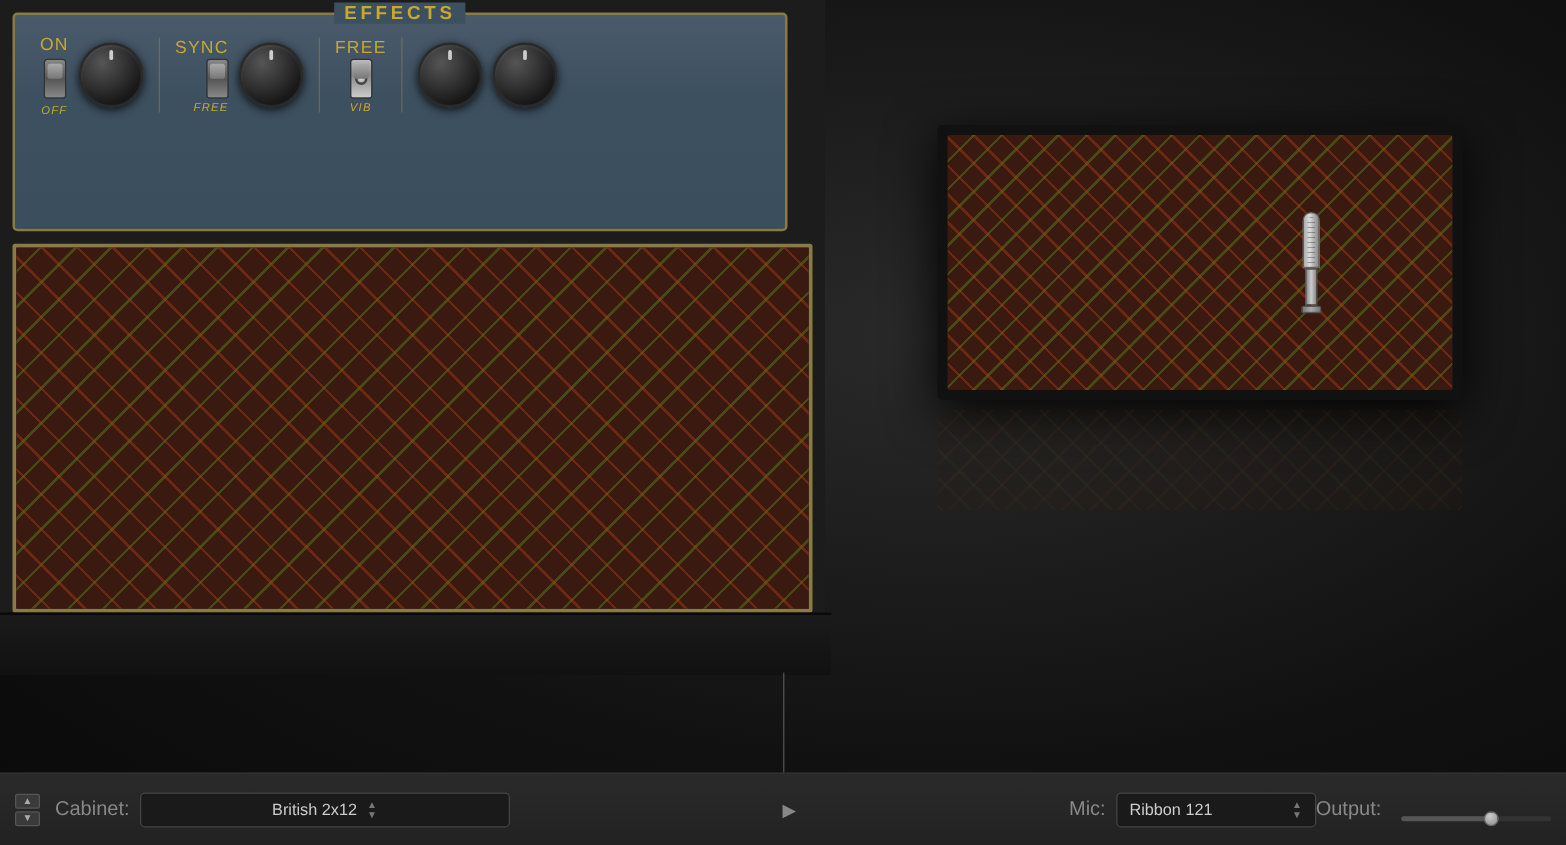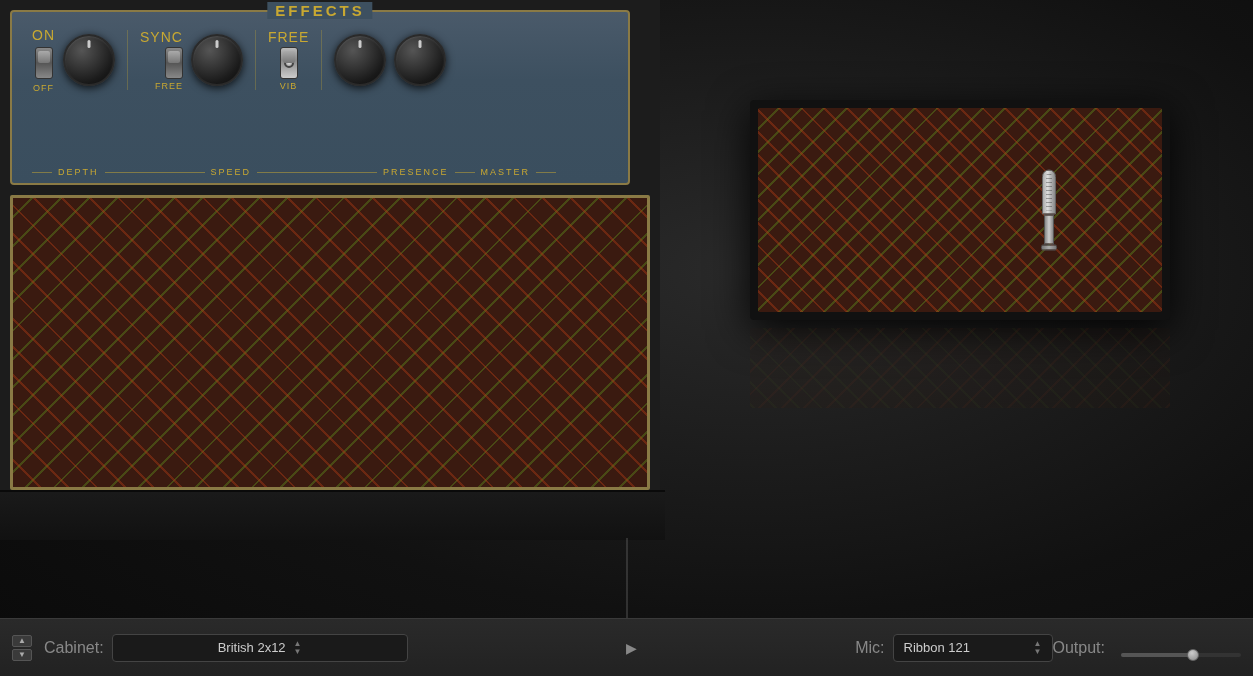--- a/index.html
+++ b/index.html
@@ -68,20 +68,21 @@
     .toggle-label-top {
       color: #c8a832;
       font-size: 14px;
       letter-spacing: 1px;
     }
 
     .toggle-label-bottom {
       color: #c8a832;
       font-size: 9px;
       letter-spacing: 1px;
+      font-style: italic;
     }
 
     .toggle-switch {
       width: 18px;
       height: 32px;
       background: linear-gradient(180deg, #888 0%, #555 50%, #888 100%);
       border-radius: 3px;
       border: 1px solid #333;
       position: relative;
       cursor: pointer;
@@ -540,31 +541,20 @@
       </div>
 
       <div class="knob-group">
         <div class="knob knob-large">
           <div class="knob-dot"></div>
         </div>
       </div>
 
     </div>
 
-    <div class="effects-bottom">
-      <div class="h-line" style="width:20px;"></div>
-      <span style="margin: 0 6px;">DEPTH</span>
-      <div class="h-line" style="width:100px;"></div>
-      <span style="margin: 0 6px;">SPEED</span>
-      <div class="h-line" style="width:120px;"></div>
-      <span style="margin: 0 6px;">PRESENCE</span>
-      <div class="h-line" style="width:20px;"></div>
-      <span style="margin: 0 6px;">MASTER</span>
-      <div class="h-line" style="width:20px;"></div>
-    </div>
 
   </div>
 
   <div class="amp-grille">
     <div class="grille-pattern"></div>
   </div>
 
   <div class="amp-bottom"></div>
 
 </div>

